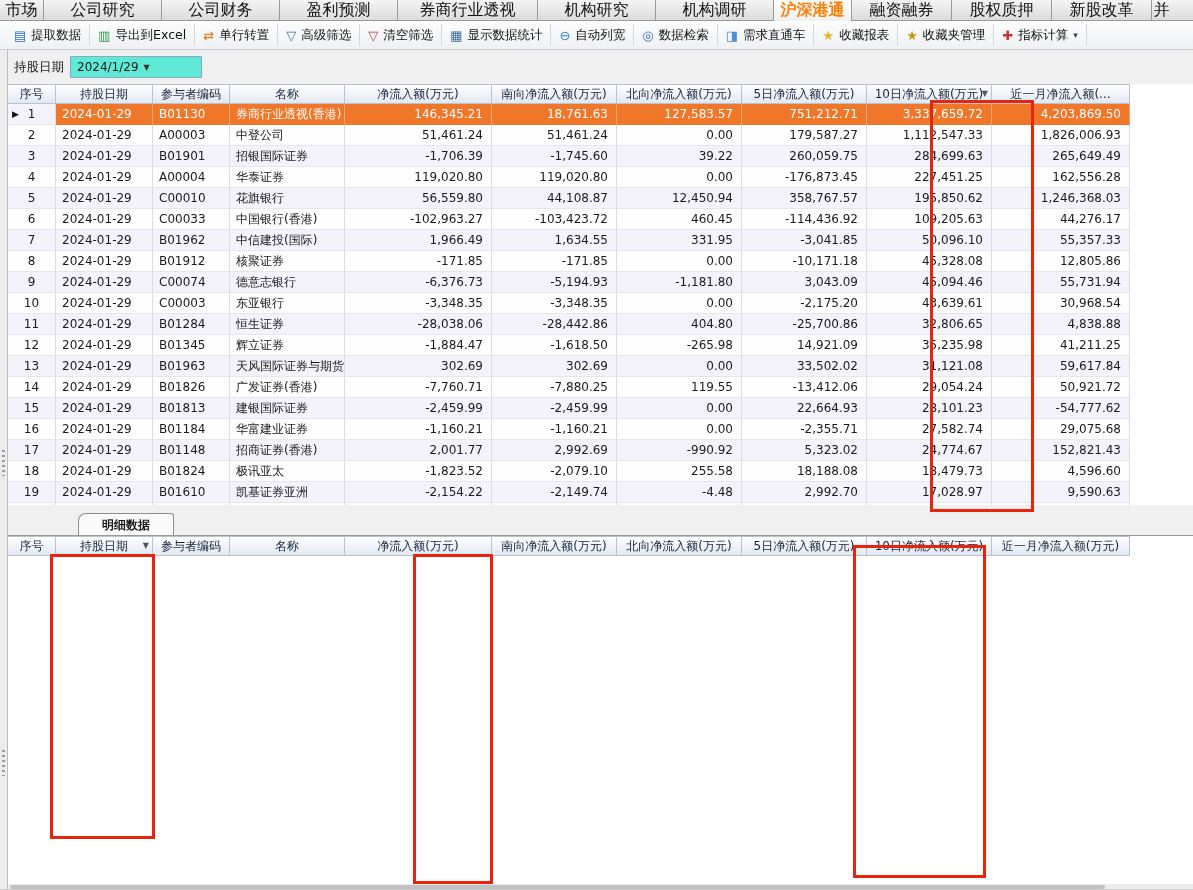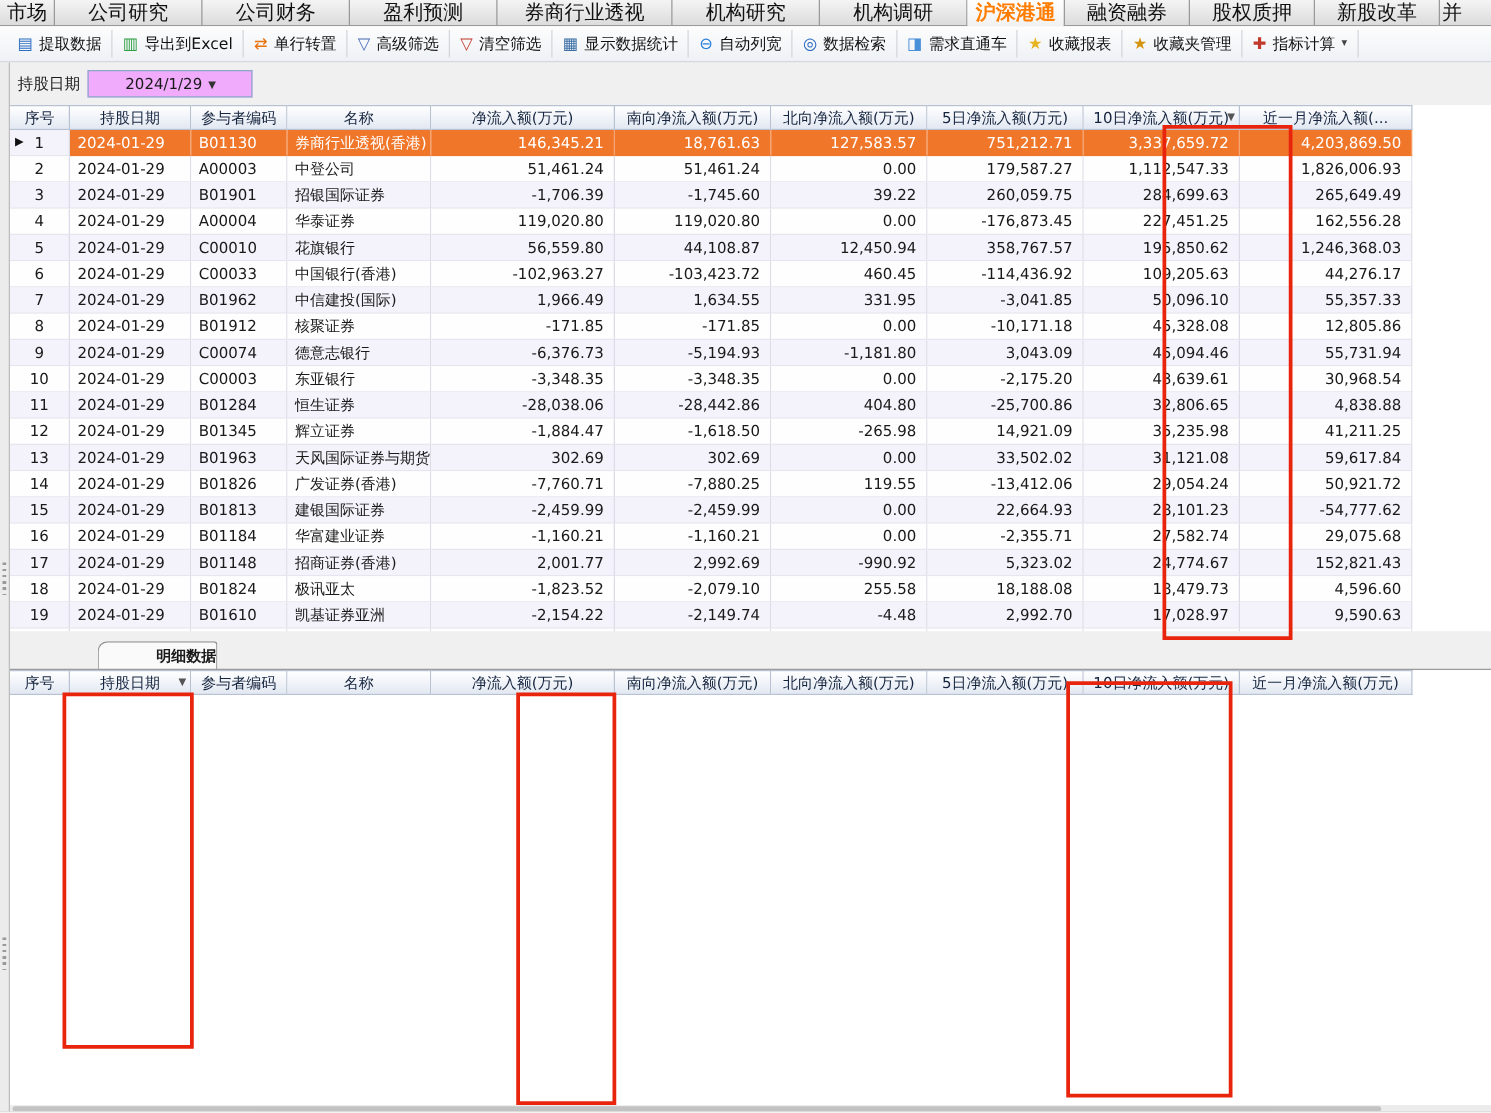--- a/index.html
+++ b/index.html
@@ -23,22 +23,22 @@
              background:linear-gradient(#fdfdfd,#eef1f5); border-bottom:1px solid #c8cdd4; padding-left:6px; }
   .titem { display:flex; align-items:center; height:22px; padding:0 8px; border-right:1px solid #d2d6dc; cursor:default; }
   .ticon { font-size:13px; margin-right:5px; line-height:1; }
   .tlabel { font-size:12.5px; color:#111; white-space:nowrap; }
   .tcaret { font-size:9px; color:#444; margin-left:5px; }
 
   
   #filterrow { position:absolute; left:8px; top:50px; width:1185px; height:34px; background:#f0f0f0;
                display:flex; align-items:center; }
   #filterlabel { margin-left:6px; font-size:12.5px; }
-  #datecombo { margin-left:6px; width:132px; height:22px; background:#f0abfc; border:1px solid #8aa8c8;
-               display:flex; align-items:center; justify-content:center; padding-left:6px; }
+  #datecombo { margin-left:6px; width:132px; height:22px; background:#5eead4; border:1px solid #8aa8c8;
+               display:flex; align-items:center; justify-content:flex-start; padding-left:6px; }
   #datecombo .arrow { width:16px; text-align:center; font-size:8px; color:#333; }
 
   
   .grid { position:absolute; left:8px; background:#fff; }
   .hrow { display:flex; height:20px; }
   .hcell { background:linear-gradient(#ffffff,#e2e8f2); border-right:1px solid #b9c2d2; border-top:1px solid #b9c2d2;
            border-bottom:1px solid #b9c2d2; color:#16253f; display:flex; align-items:center; justify-content:center;
            font-size:12px; overflow:hidden; white-space:nowrap; position:relative; }
   .sortbtn { position:absolute; right:3px; top:4px; font-size:8px; color:#555; }
   .rowswrap { overflow:hidden; position:relative; }
@@ -51,21 +51,21 @@
   .dcell.ctr { justify-content:center; position:relative; }
   .drow.sel .dcell:not(.c0) { background:#f0762a; color:#fff; border-right-color:rgba(255,255,255,.35); border-bottom-color:#f0762a; }
   .marker { position:absolute; left:4px; font-size:9px; color:#111; }
   .c0{width:48px;} .c1{width:97px;} .c2{width:77px;} .c3{width:115px;text-align:right;} .c4{width:147px;}
   .c5{width:125px;} .c6{width:125px;} .c7{width:125px;} .c8{width:125px;} .c9{width:138px;}
 
   
   #detailstrip { position:absolute; left:8px; top:505px; width:1185px; height:31px; background:#f0f0f0; }
   #detailtab { position:absolute; left:70px; top:8px; width:96px; height:23px; background:#fafafa;
                border:1px solid #8f8f8f; border-bottom:none; border-radius:8px 3px 0 0;
-               text-align:right; line-height:22px; font-weight:bold; font-size:12px; }
+               text-align:center; line-height:22px; font-weight:bold; font-size:12px; }
   #detailstrip .baseline { position:absolute; left:0; bottom:0; width:100%; height:1px; background:#9a9a9a; }
 
   
   #splitter { position:absolute; left:0; top:50px; width:8px; height:840px; background:#ececec; border-right:1px solid #bdbdbd; }
   .handle { position:absolute; left:2px; width:3px; height:26px;
             background:repeating-linear-gradient(#9a9a9a 0 2px, transparent 2px 5px); }
   #hscroll { position:absolute; left:8px; top:884px; width:1185px; height:6px; background:#ececec; }
   #hscroll .thumb { position:absolute; left:2px; top:1px; width:1095px; height:4px; background:#c2c2c2; border-radius:2px; }
 
   

